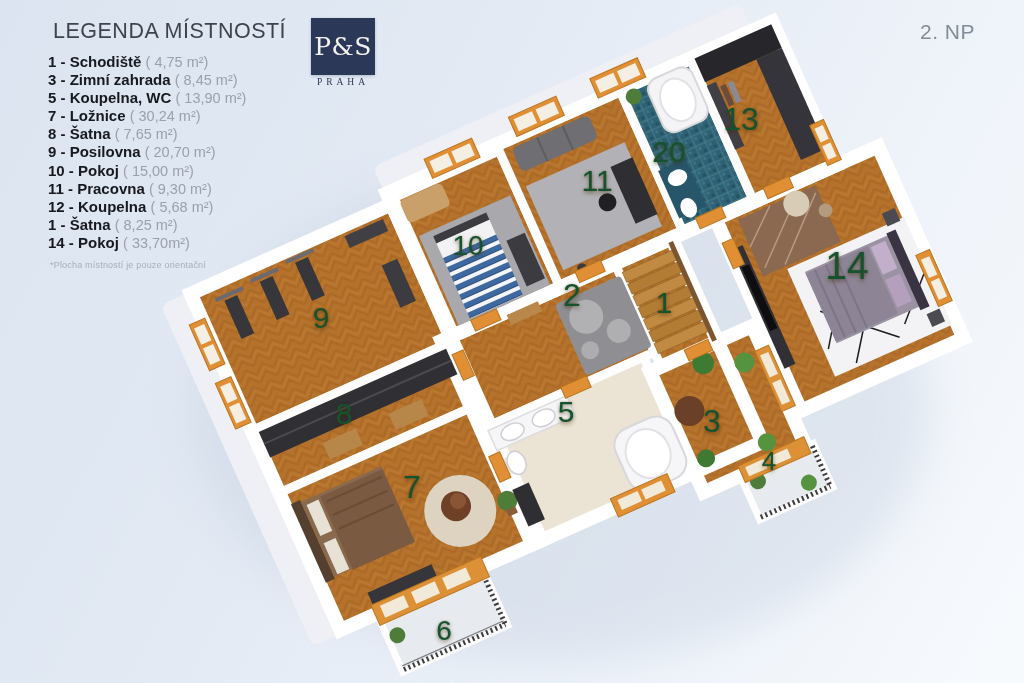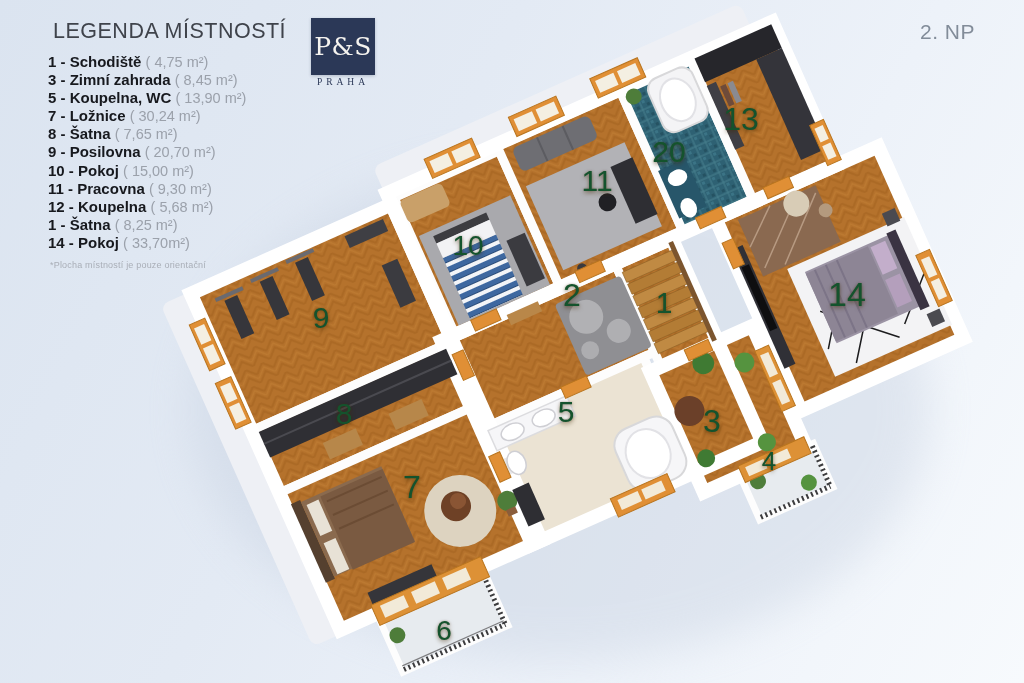--- a/index.html
+++ b/index.html
@@ -320,21 +320,21 @@
       <div class="room-num" style="left: 769px; top: 461px; font-size: 26px;">4</div>
       <div class="room-num" style="left: 566px; top: 412px; font-size: 30px;">5</div>
       <div class="room-num" style="left: 444px; top: 631px; font-size: 28px;">6</div>
       <div class="room-num" style="left: 412px; top: 487px; font-size: 32px;">7</div>
       <div class="room-num" style="left: 344px; top: 414px; font-size: 30px;">8</div>
       <div class="room-num" style="left: 321px; top: 318px; font-size: 30px;">9</div>
       <div class="room-num" style="left: 468px; top: 246px; font-size: 28px;">10</div>
       <div class="room-num" style="left: 597px; top: 181px; font-size: 30px;">11</div>
       <div class="room-num" style="left: 669px; top: 152px; font-size: 30px;">20</div>
       <div class="room-num" style="left: 741px; top: 119px; font-size: 32px;">13</div>
-      <div class="room-num" style="left: 847px; top: 294px; font-size: 34px;">14</div>
+      <div class="room-num" style="left: 847px; top: 265px; font-size: 39px;">14</div>
     </div>
 
   <aside class="legend">
     <h1 class="legend-title">LEGENDA MÍSTNOSTÍ</h1>
     <ul class="legend-list">
         <li class="legend-item"><span class="li-name">1 - Schodiště </span><span class="li-area">( 4,75 m²)</span></li>
         <li class="legend-item"><span class="li-name">3 - Zimní zahrada </span><span class="li-area">( 8,45 m²)</span></li>
         <li class="legend-item"><span class="li-name">5 - Koupelna, WC </span><span class="li-area">( 13,90 m²)</span></li>
         <li class="legend-item"><span class="li-name">7 - Ložnice </span><span class="li-area">( 30,24 m²)</span></li>
         <li class="legend-item"><span class="li-name">8 - Šatna </span><span class="li-area">( 7,65 m²)</span></li>

